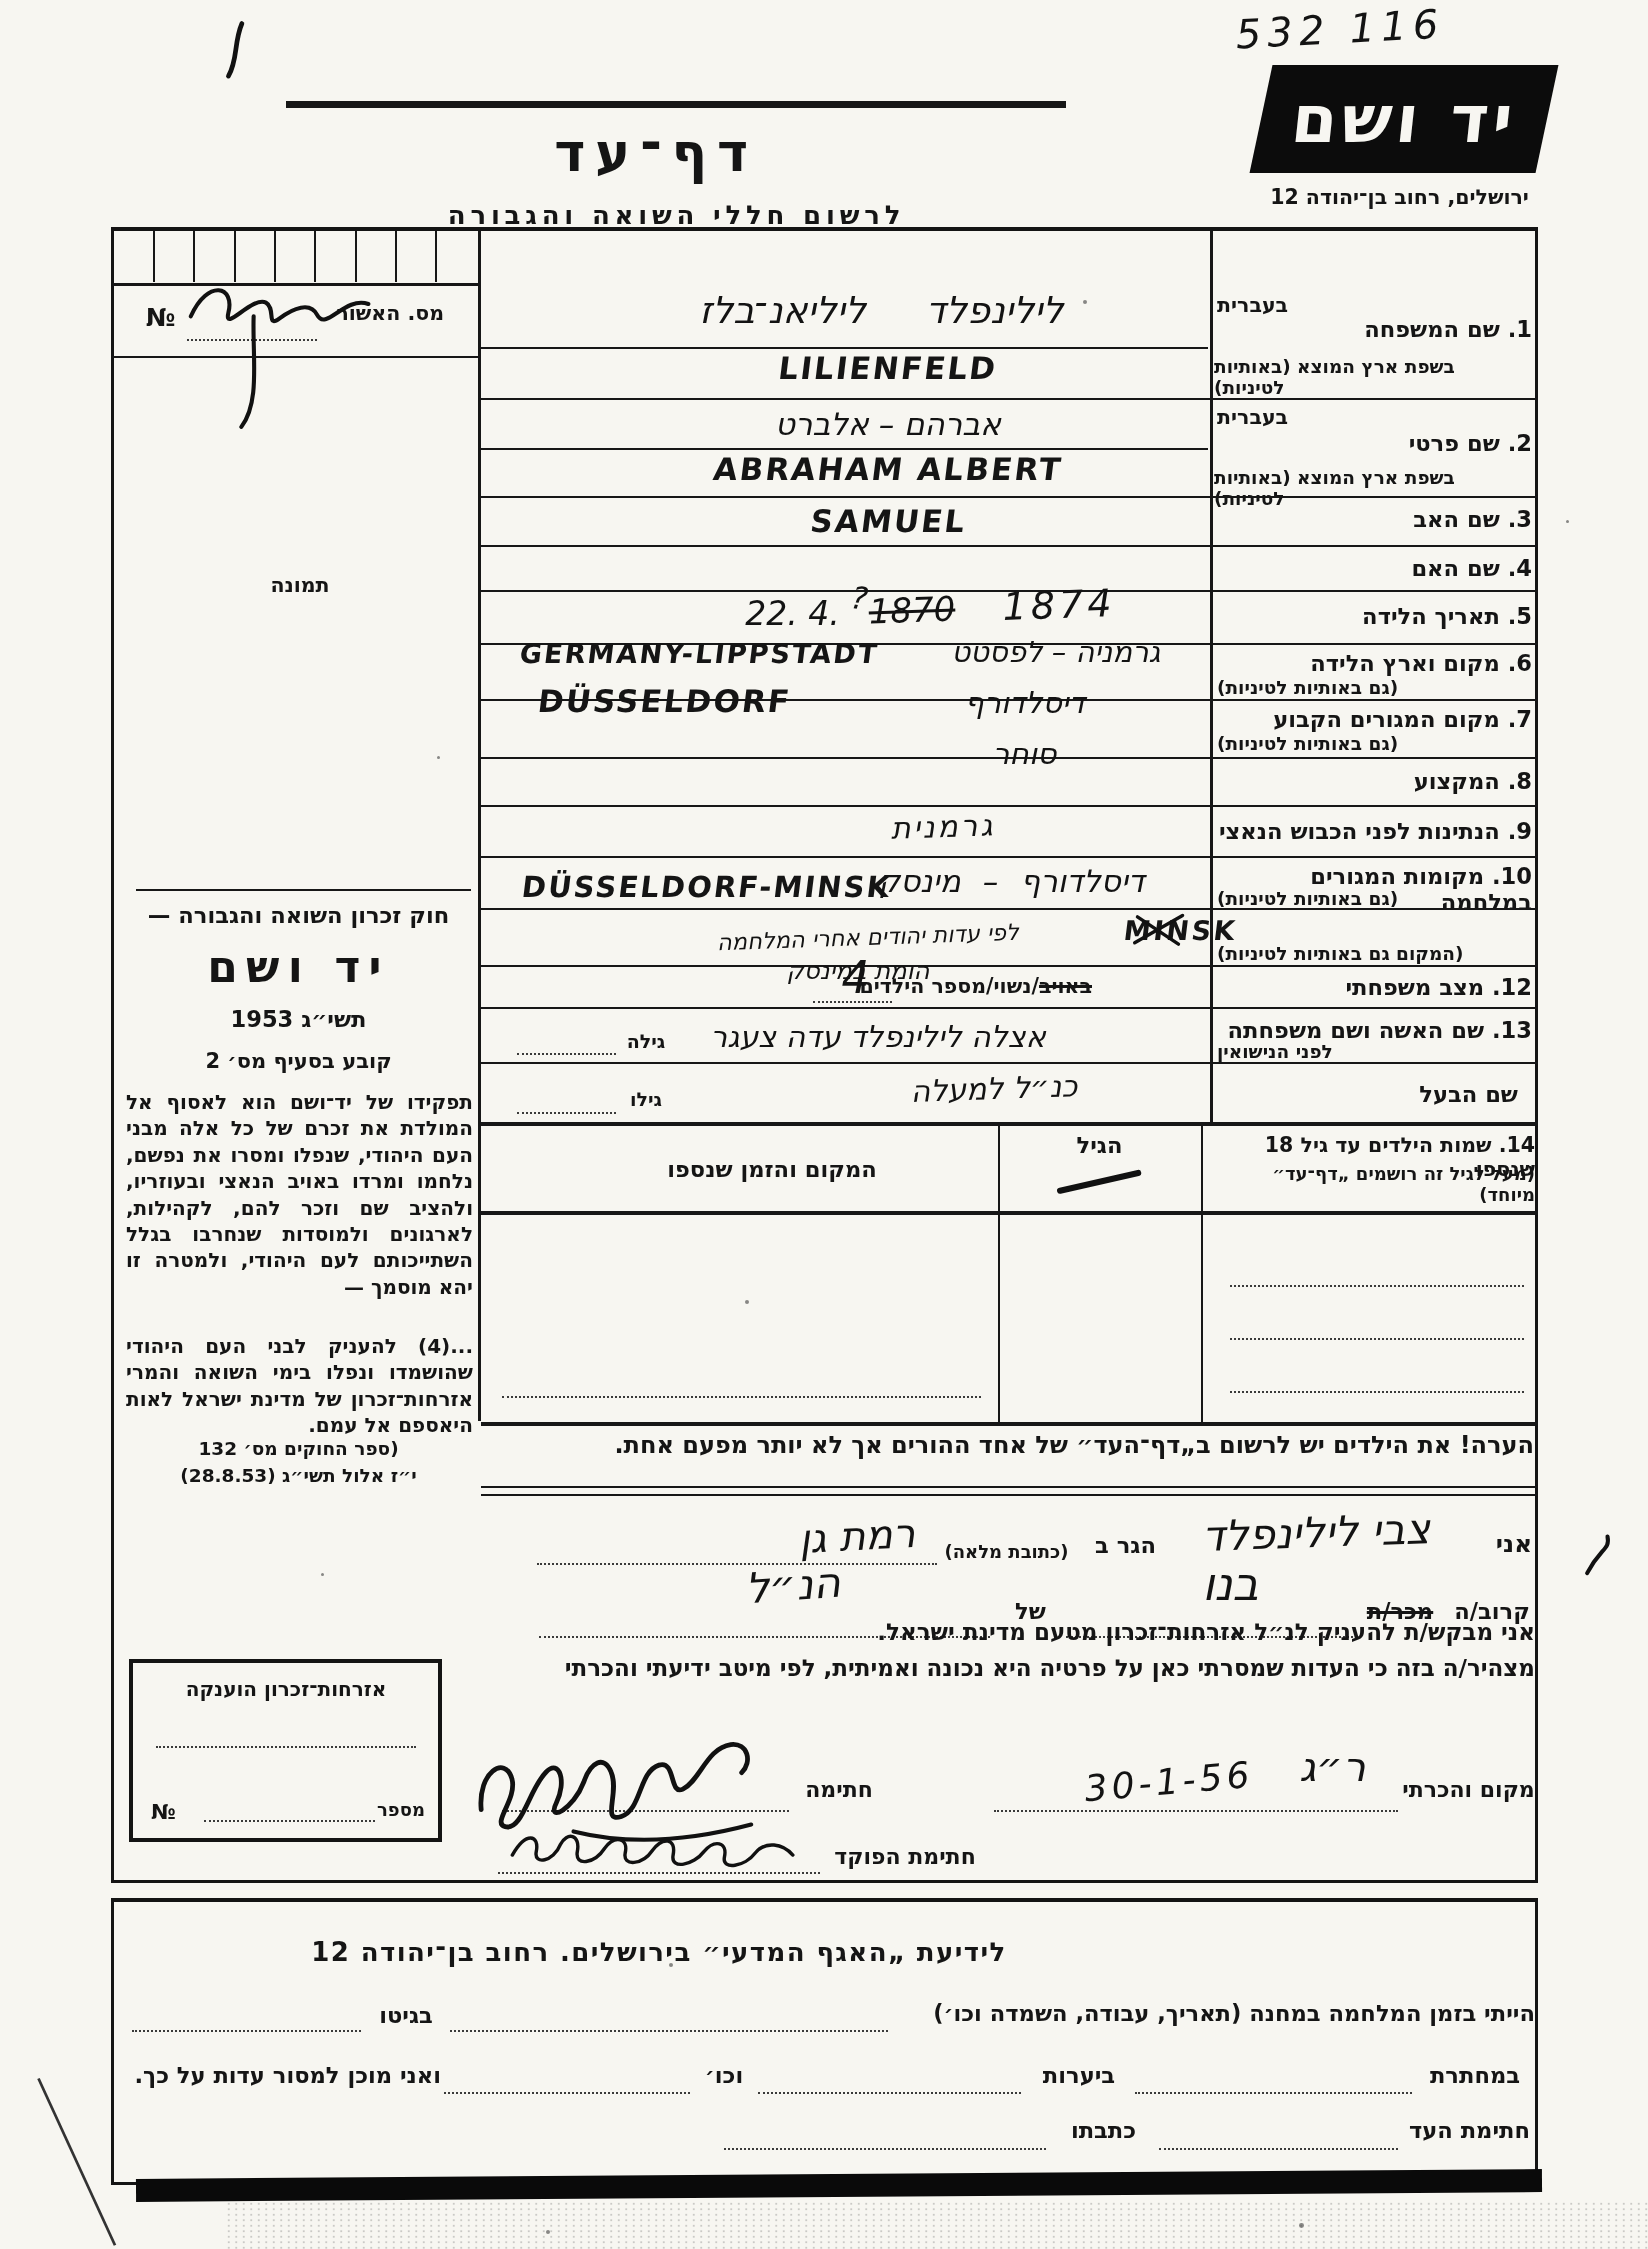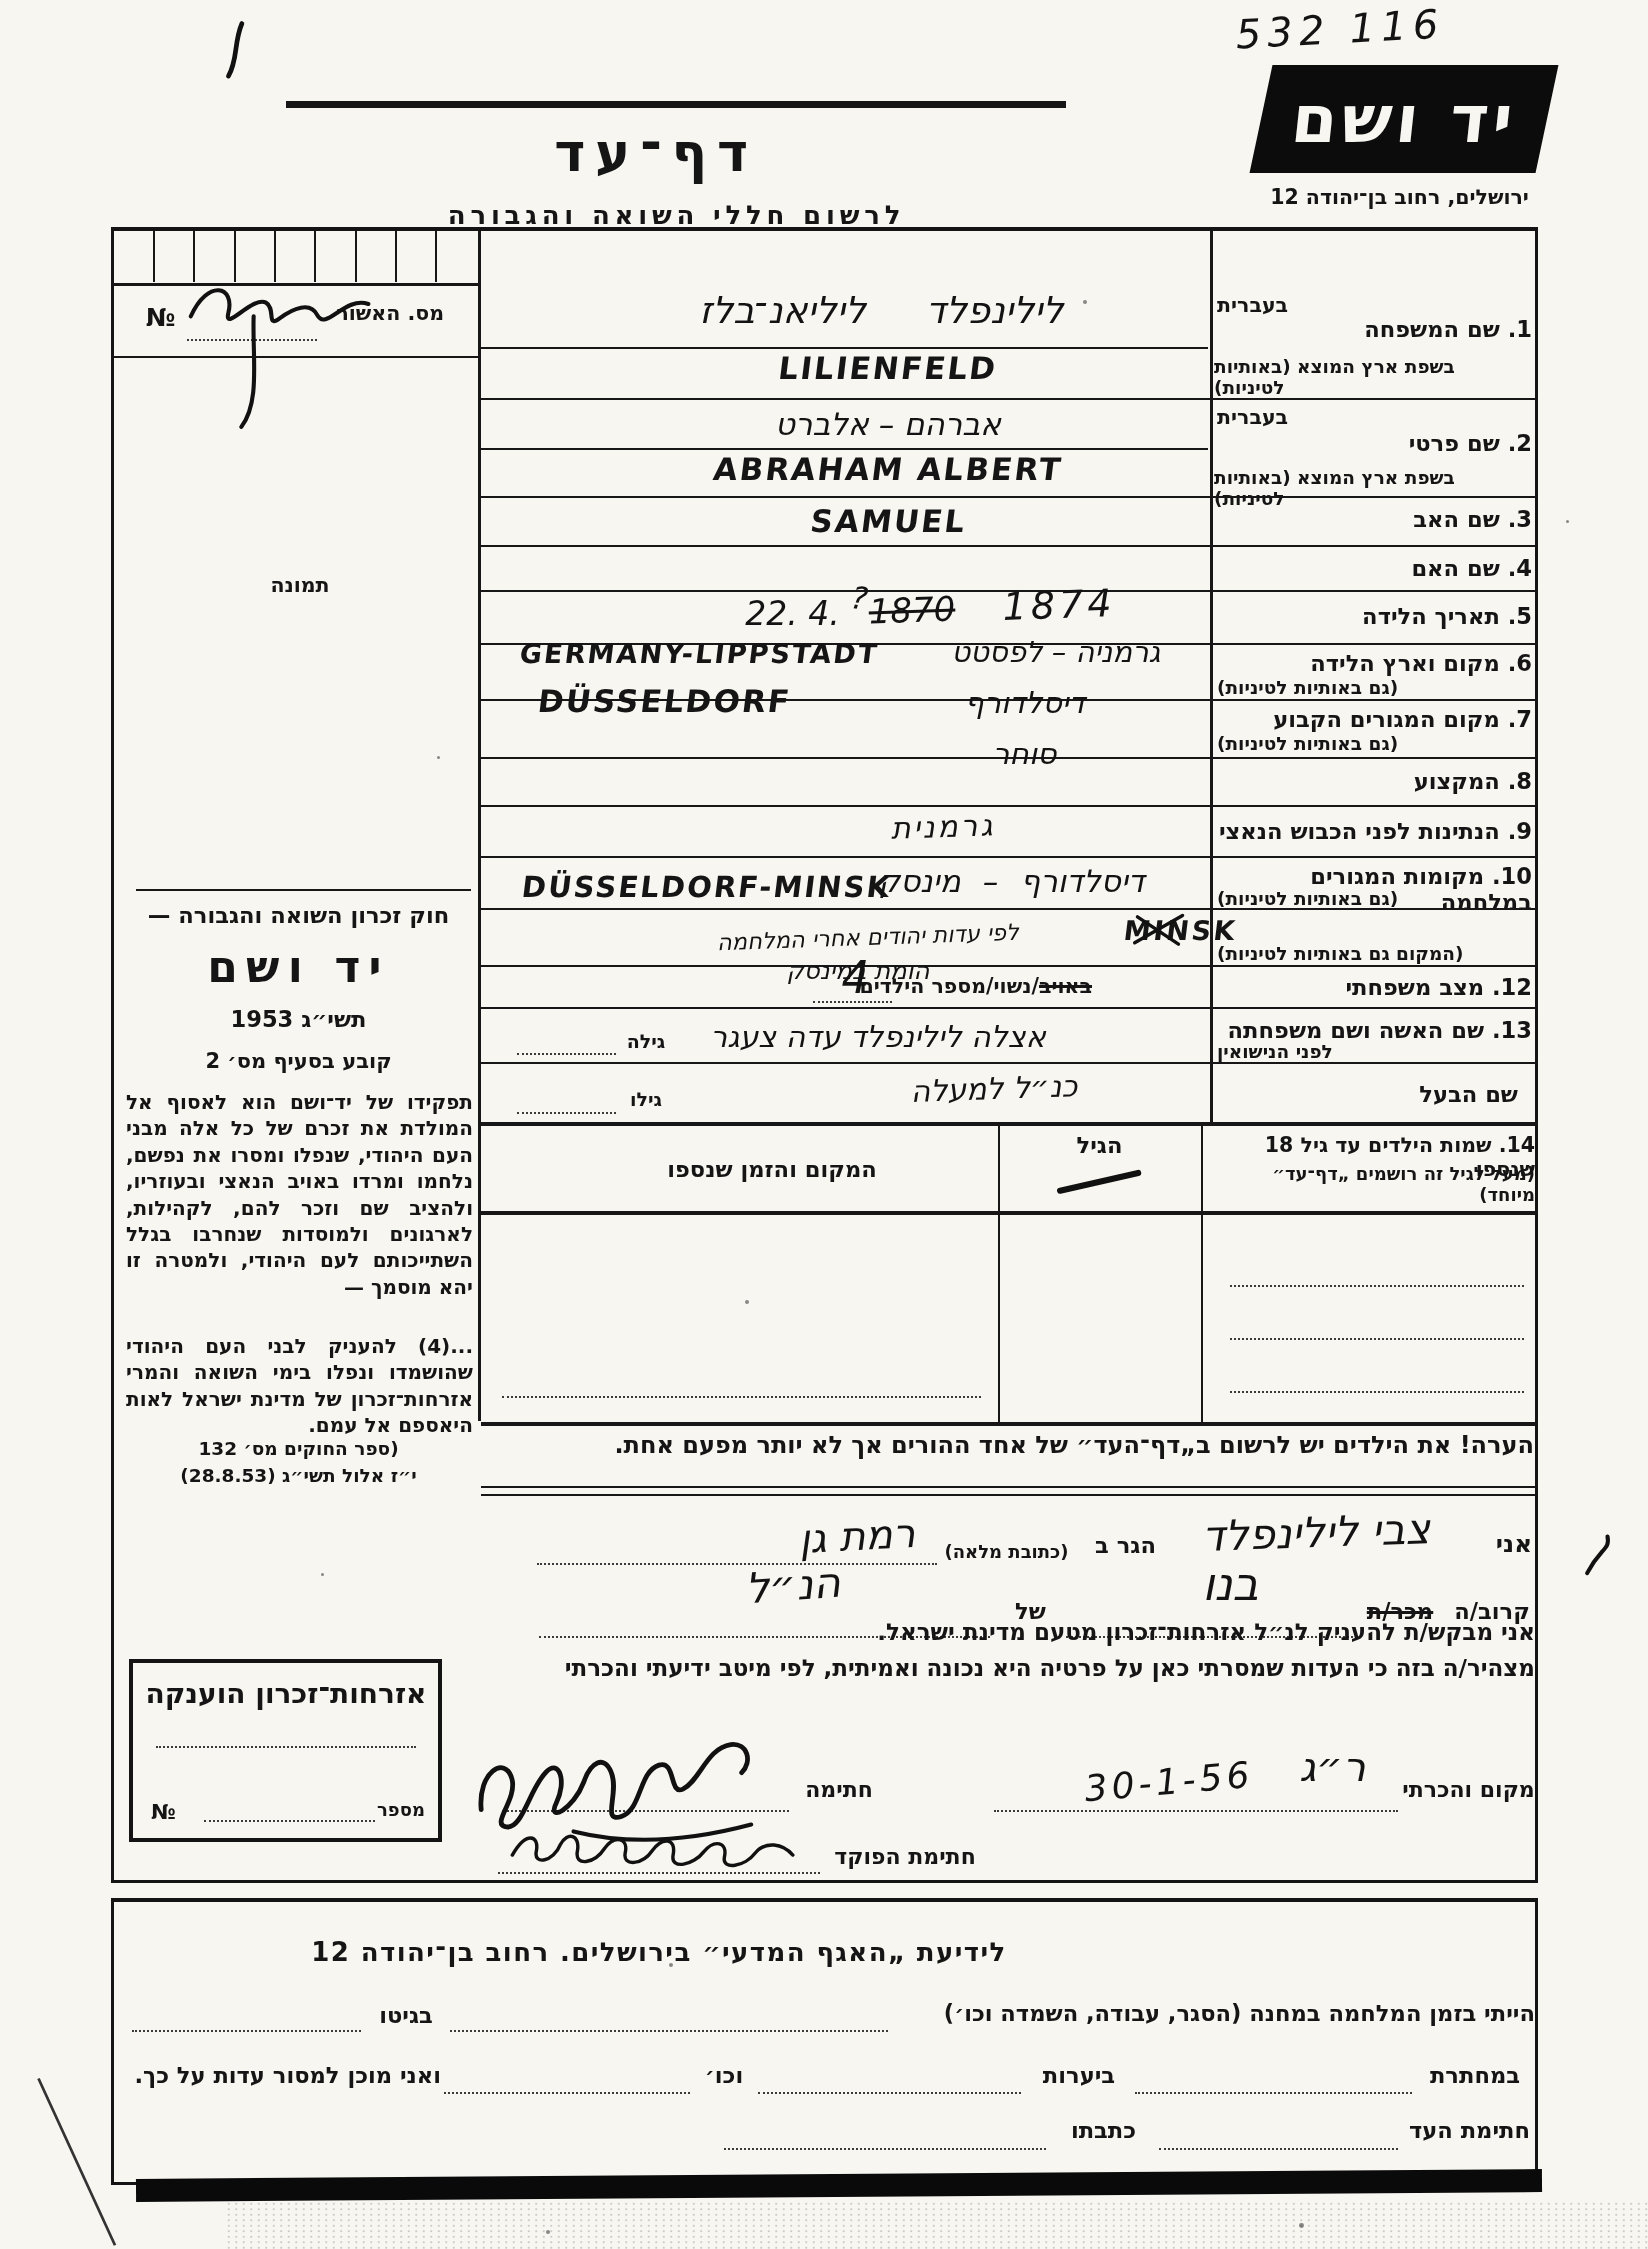--- a/index.html
+++ b/index.html
@@ -72,21 +72,21 @@
   <div class="abs t c" style="left:127px;top:902px;width:345px;font-size:22.6px;">חוק זכרון השואה והגבורה —</div>
   <div class="abs t c" style="left:127px;top:941px;width:345px;font-size:44px;letter-spacing:8.2px;">יד ושם</div>
   <div class="abs t c" style="left:127px;top:1006px;width:345px;font-size:22.6px;">תשי״ג 1953</div>
   <div class="abs t c" style="left:127px;top:1049px;width:345px;font-size:21px;">קובע בסעיף מס׳ 2</div>
   <div class="abs t j" style="left:127px;top:1089px;width:347px;font-size:20px;line-height:1.32;">תפקידו של יד־ושם הוא לאסוף אל המולדת את זכרם של כל אלה מבני העם היהודי, שנפלו ומסרו את נפשם, נלחמו ומרדו באויב הנאצי ובעוזריו, ולהציב שם וזכר להם, לקהילות, לארגונים ולמוסדות שנחרבו בגלל השתייכותם לעם היהודי, ולמטרה זו יהא מוסמך —</div>
   <div class="abs t j" style="left:127px;top:1333px;width:347px;font-size:20px;line-height:1.32;">‏...(4) להעניק לבני העם היהודי שהושמדו ונפלו בימי השואה והמרי אזרחות־זכרון של מדינת ישראל לאות היאספם אל עמם.</div>
   <div class="abs t c" style="left:127px;top:1438px;width:345px;font-size:18.5px;">(ספר החוקים מס׳ 132</div>
   <div class="abs t c" style="left:127px;top:1465px;width:345px;font-size:18.5px;">י״ז אלול תשי״ג (28.8.53)</div>
 
   <div class="box" style="left:130px;top:1659px;width:313px;height:183px;border-width:4.8px;"></div>
-  <div class="abs t c" style="left:140px;top:1677px;width:294px;font-size:28px;">אזרחות־זכרון הוענקה</div>
+  <div class="abs t c" style="left:140px;top:1677px;width:294px;font-size:20px;">אזרחות־זכרון הוענקה</div>
   <div class="dot" style="left:157px;top:1746px;width:260px;"></div>
   <div class="abs t l" style="left:378px;top:1799px;width:55px;font-size:18px;">מספר</div>
   <div class="dot" style="left:205px;top:1820px;width:171px;"></div>
   <div class="abs t l" style="left:152px;top:1800px;width:41px;font-size:20.5px;">№</div>
 
   <div class="abs t l" style="left:1218px;top:293px;width:315px;font-size:20.5px;">בעברית</div>
   <div class="abs t r" style="left:1218px;top:316px;width:315px;font-size:22.6px;">1. שם המשפחה</div>
   <div class="abs t l" style="left:1215px;top:356px;width:317px;font-size:18.5px;">בשפת ארץ המוצא (באותיות לטיניות)</div>
 
   <div class="abs t l" style="left:1218px;top:405px;width:315px;font-size:20.5px;">בעברית</div>
@@ -235,21 +235,21 @@
     <path d="M15,60 C35,25 55,30 50,55 C46,75 75,70 85,45 C95,25 115,30 110,55 C106,77 135,73 150,50 C165,30 185,35 180,57 C176,77 205,75 220,53 C235,33 255,35 250,60 C246,82 280,75 295,55 C310,37 330,40 325,63 C321,83 355,77 370,57 C385,39 410,43 425,60" fill="none" stroke="#111" stroke-width="5" stroke-linecap="round"></path>
   </svg>
 
   <svg class="abs" style="left:1580px;top:1531px;" width="38" height="49" viewBox="0 0 56 72">
     <path d="M12,62 C32,24 46,28 42,8" fill="none" stroke="#111" stroke-width="6" stroke-linecap="round"></path>
   </svg>
 
   <div class="box" style="left:112px;top:1898px;width:1427px;height:287px;border-width:4.1px 3.4px 3.4px 3.4px;"></div>
   <div class="abs t c" style="left:219px;top:1937px;width:882px;font-size:26px;letter-spacing:1.4px;">לידיעת „האגף המדעי״ בירושלים. רחוב בן־יהודה 12</div>
 
-  <div class="abs t r" style="left:896px;top:2000px;width:640px;font-size:22.6px;white-space:nowrap;">הייתי בזמן המלחמה במחנה (הסגר, עבודה, השמדה וכו׳)</div>
+  <div class="abs t r" style="left:896px;top:2000px;width:640px;font-size:22.6px;white-space:nowrap;">הייתי בזמן המלחמה במחנה (תאריך, עבודה, השמדה וכו׳)</div>
   <div class="dot" style="left:451px;top:2030px;width:438px;"></div>
   <div class="abs t c" style="left:366px;top:2002px;width:82px;font-size:22.6px;">בגיטו</div>
   <div class="dot" style="left:133px;top:2030px;width:229px;"></div>
 
   <div class="abs t c" style="left:1416px;top:2062px;width:120px;font-size:22.6px;">במחתרת</div>
   <div class="dot" style="left:1136px;top:2092px;width:277px;"></div>
   <div class="abs t c" style="left:1027px;top:2062px;width:106px;font-size:22.6px;">ביערות</div>
   <div class="dot" style="left:759px;top:2092px;width:263px;"></div>
   <div class="abs t c" style="left:694px;top:2062px;width:62px;font-size:22.6px;">וכו׳</div>
   <div class="dot" style="left:445px;top:2092px;width:246px;"></div>

